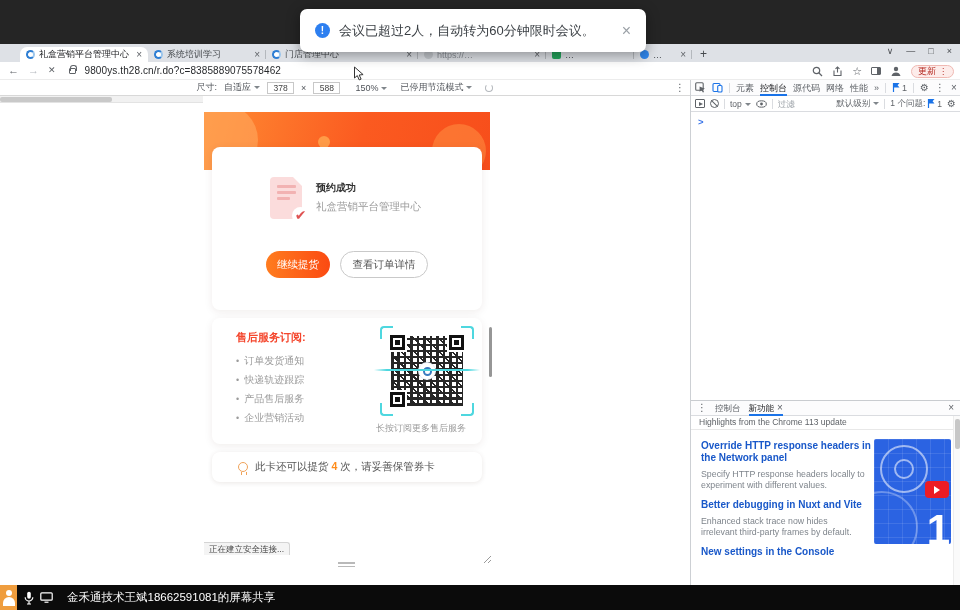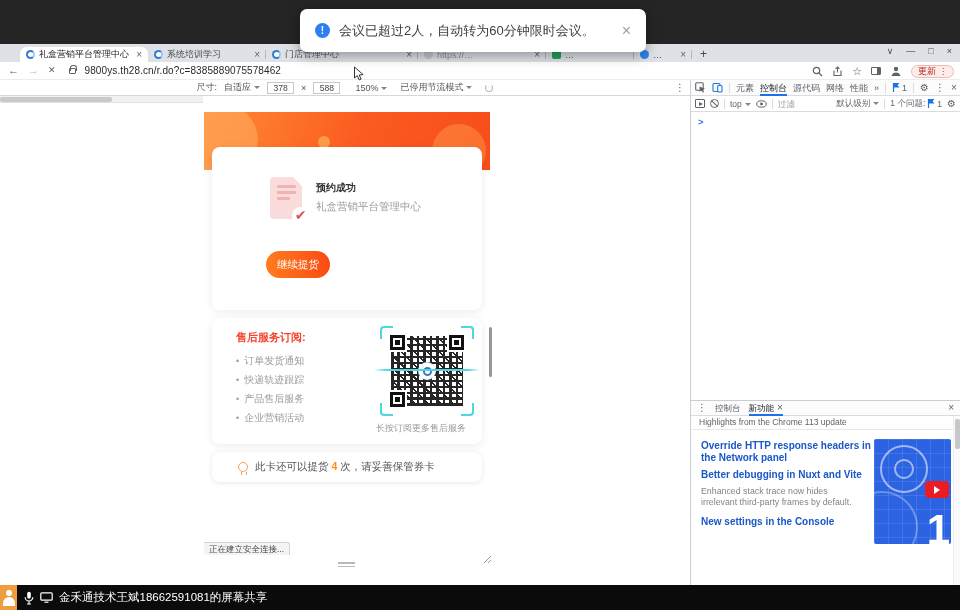--- a/index.html
+++ b/index.html
@@ -146,21 +146,21 @@
   .toast-text{font-size:13px;color:#3a3f44}
   .toast-x{margin-left:auto;color:#9aa0a6;font-size:16px;line-height:1}
 
   .cursor{position:absolute;left:353px;top:66px;z-index:90}
 
   
   .sharebar{position:absolute;left:0;top:585px;width:960px;height:25px;background:#0b0b0b;display:flex;align-items:center;color:#fff}
   .share-avatar{width:17px;height:25px;background:#ef9d3e;position:relative;flex:none;margin-right:7px}
   .share-avatar::before{content:'';position:absolute;left:5.5px;top:5px;width:6px;height:6px;border-radius:50%;background:#fff}
   .share-avatar::after{content:'';position:absolute;left:2.5px;top:12px;width:12px;height:9px;border-radius:6px 6px 0 0;background:#fff}
-  .share-text{font-size:11.5px;color:#fff;margin-left:6px}
+  .share-text{font-size:11.5px;color:#fff;margin-left:14px}
 </style>
 </head>
 <body>
 
 <div class="screen">
 
   <div class="browser">
 
     <div class="tabstrip">
       <div class="tab active" style="width:128px">
@@ -264,20 +264,21 @@
             <div class="doc-body">
               <div class="doc-line" style="top:8px"></div>
               <div class="doc-line" style="top:14px"></div>
               <div class="doc-line" style="top:20px;width:13px"></div>
             </div>
             <div class="doc-check">✔</div>
           </div>
           <div class="suc-title">预约成功</div>
           <div class="suc-sub">礼盒营销平台管理中心</div>
           <div class="btn btn-primary">继续提货</div>
+          <div class="btn btn-ghost">查看订单详情</div>
         </div>
 
         <div class="card card2">
           <div class="sub-title">售后服务订阅:</div>
           <ul class="sub-list">
             <li>
                 <span class="dot">•</span>
                 <span>订单发货通知</span>
               </li>
             <li>
@@ -406,20 +407,21 @@
             <span>新功能</span>
             <span class="xclose">×</span>
           </span>
           <span class="dt-right">
               <span class="xclose">×</span>
             </span>
         </div>
         <div class="highlights">Highlights from the Chrome 113 update</div>
         <div class="wn">
           <div class="wn-title">Override HTTP response headers in the Network panel</div>
+          <div class="wn-desc">Specify HTTP response headers locally to experiment with different values.</div>
           <div class="wn-title">Better debugging in Nuxt and Vite</div>
           <div class="wn-desc">Enhanced stack trace now hides irrelevant third-party frames by default.</div>
           <div class="wn-title">New settings in the Console</div>
 
           <div class="artwork">
             <div class="ring r3"></div>
             <div class="ring r1"></div>
             <div class="ring r2"></div>
             <div class="play"></div>
             <div class="artnum">1</div>

